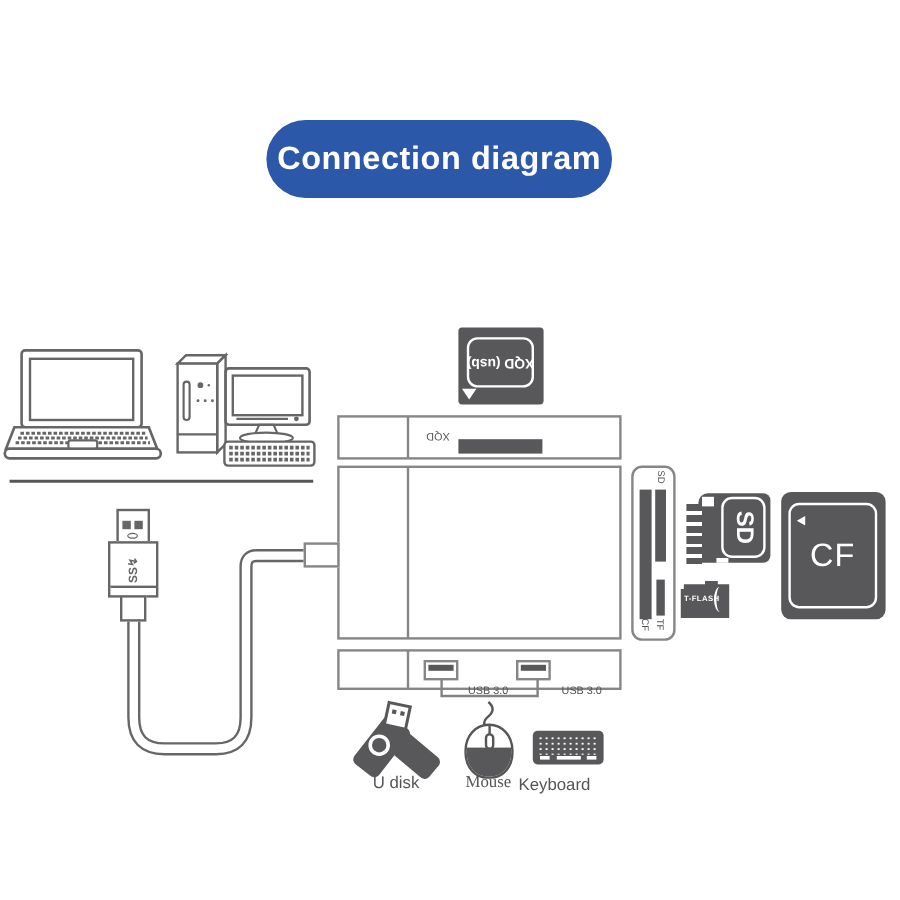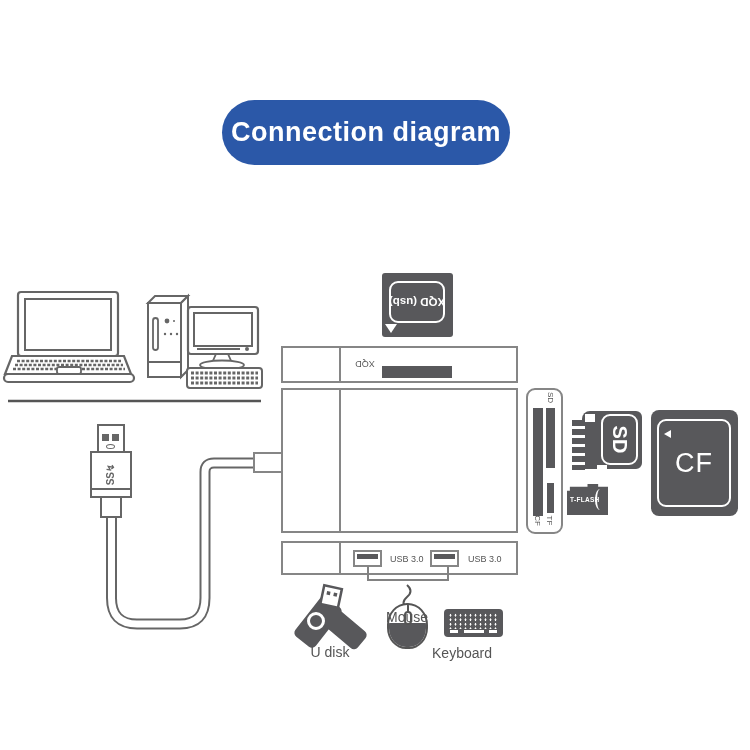--- a/index.html
+++ b/index.html
@@ -25,21 +25,21 @@
   .hub-main{left:281px; top:388px; width:237px; height:145px;}
   .hub-bottom{left:281px; top:541px; width:237px; height:34px;}
   .vdiv{position:absolute; left:56px; top:-1px; bottom:-1px; width:2px; background:var(--hubline);}
   .xqd-slot-label{position:absolute; left:68px; top:11px; width:28px; text-align:center;
     font-size:9px; color:var(--text); transform:rotate(180deg);}
   .xqd-slot{position:absolute; left:99px; top:18px; width:70px; height:12px; background:var(--dark);}
   .hub-tab{left:253px; top:452px; width:30px; height:21px; border:2px solid var(--hubline); background:#fff; z-index:2;}
   .usb-port{position:absolute; top:7px; width:29px; height:17px; border:2px solid var(--hubline); background:#fff;}
   .port-bar{position:absolute; left:2px; top:2px; right:2px; height:5px; background:var(--dark);}
   .port1{left:70px;} .port2{left:147px;}
-  .port-label{position:absolute; top:11px; font-size:9px; color:var(--text); white-space:nowrap;}
+  .port-label{position:absolute; top:27px; font-size:9px; color:var(--text); white-space:nowrap;}
   .plabel1{left:107px;} .plabel2{left:185px;}
 
   
   .side-panel{left:526px; top:388px; width:37px; height:146px; border:2px solid var(--hubline);
     border-radius:9px; background:#fff; z-index:2;}
   .bar{position:absolute; background:var(--dark);}
   .bar-cf{left:5px; top:18px; width:10px; height:108px;}
   .bar-sd{left:18px; top:18px; width:9px; height:60px;}
   .bar-tf{left:19px; top:93px; width:7px; height:30px;}
   .panel-lbl{position:absolute; font-size:8px; color:var(--text); transform:rotate(90deg); transform-origin:center;}
@@ -98,21 +98,21 @@
   .mouse-wheel{position:absolute; left:50%; top:6px; width:8px; height:14px; background:#fff;
     border:2px solid var(--text); border-radius:4px; transform:translateX(-50%);}
   .kbd-icon{left:444px; top:609px; width:59px; height:28px; background:var(--dark); border-radius:4px; z-index:2;}
   .kbd-keys{position:absolute; left:4px; top:4px; right:4px; bottom:8px;
     background-image:radial-gradient(circle, #fff 0.9px, transparent 1.1px); background-size:5px 4.5px;}
   .kbd-space{position:absolute; left:20px; bottom:4px; width:20px; height:3px; background:#fff;}
   .kbd-side{position:absolute; bottom:4px; width:8px; height:3px; background:#fff;}
   .ks1{left:6px;} .ks2{right:6px;}
   .dev-label{position:absolute; width:110px; text-align:center; font-size:14px; color:var(--text); z-index:2;}
   .lab-udisk{left:275px; top:644px;}
-  .lab-mouse{left:352px; top:609px;}
+  .lab-mouse{left:352px; top:645px;font-family:Liberation Serif, serif;}
   .lab-kbd{left:407px; top:645px;}
 </style>
 </head>
 <body>
 
 <div id="canvas">
 
   <svg class="layer" width="750" height="750" viewBox="0 0 750 750">
 
     <g fill="#fff" stroke="#666" stroke-width="2.2">

